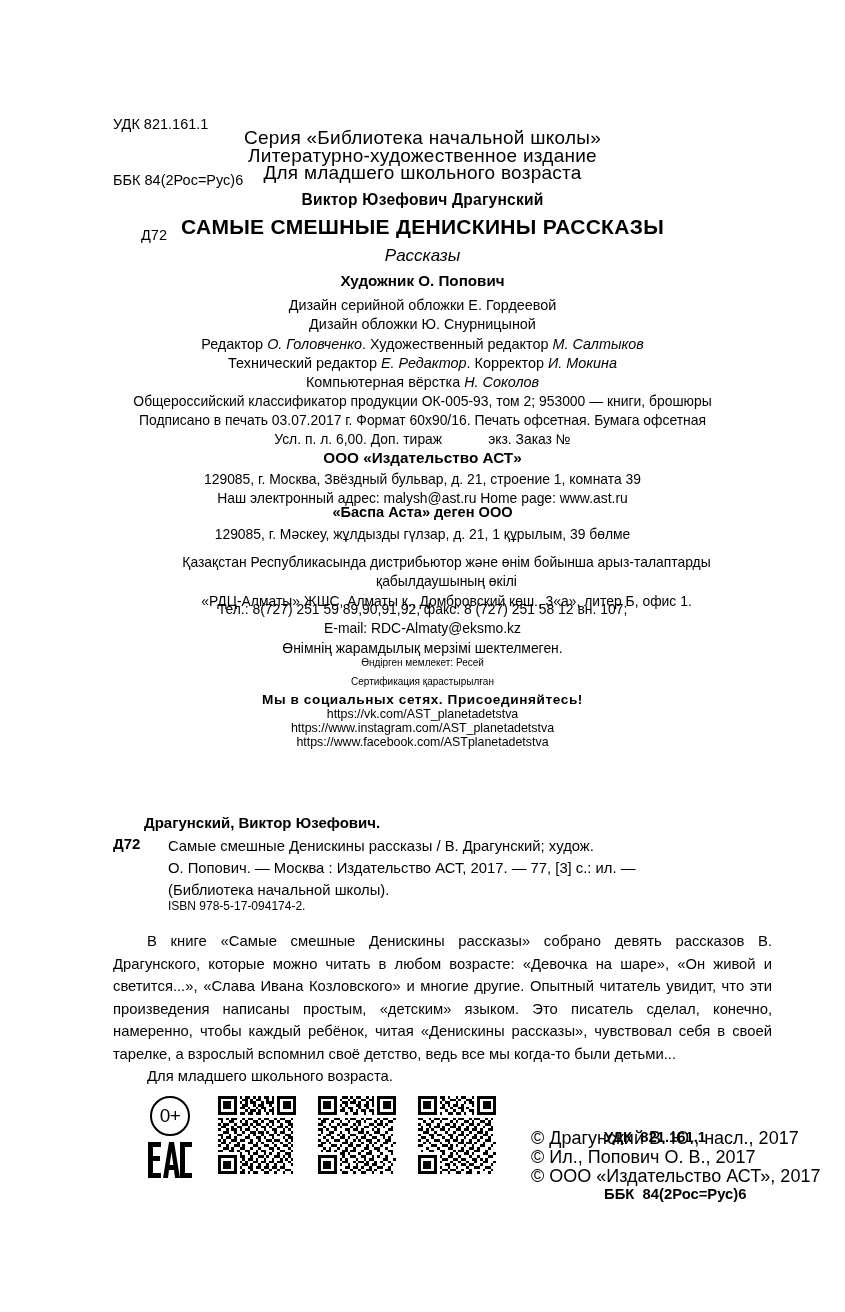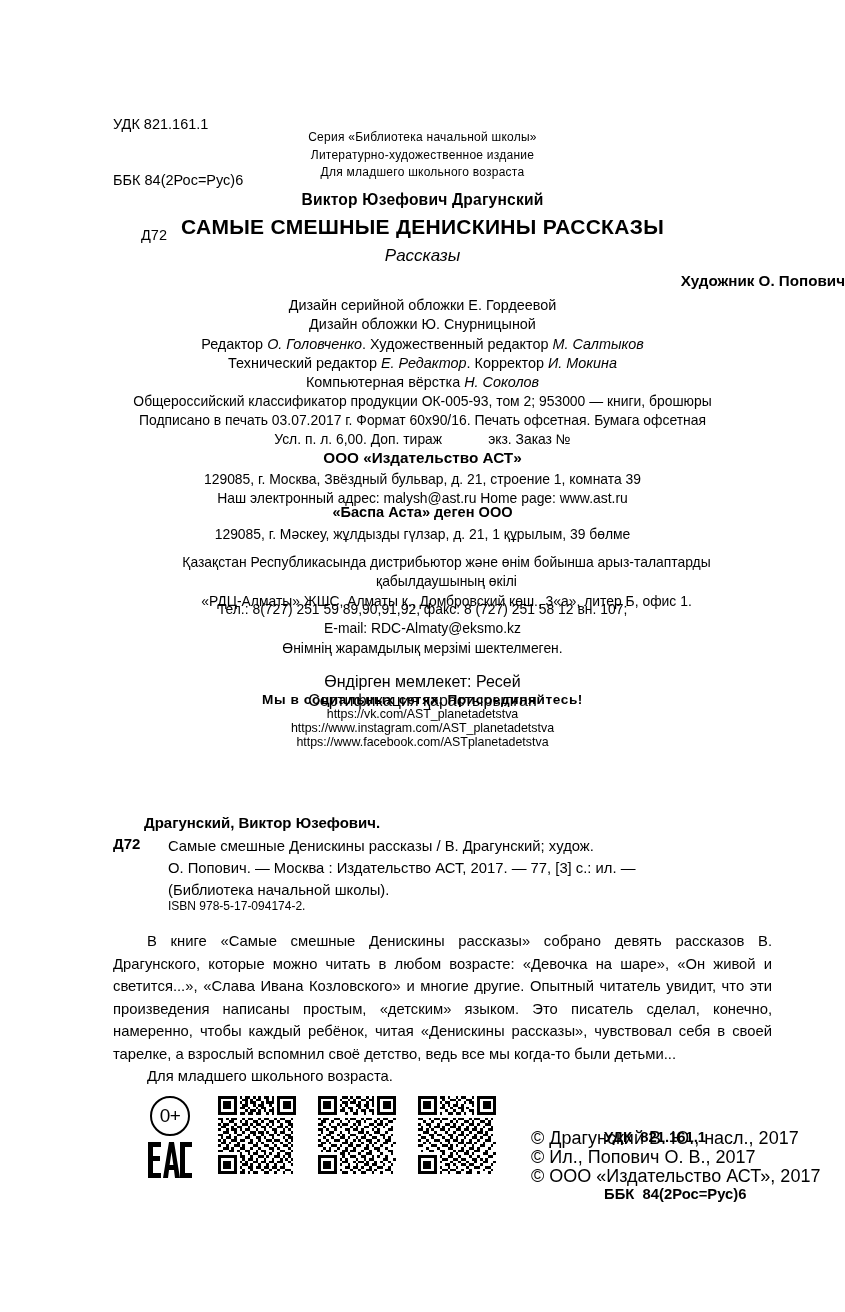--- a/index.html
+++ b/index.html
@@ -37,21 +37,21 @@
   
   .center-col {
     position: absolute;
     left: 0;
     right: 0;
     text-align: center;
   }
 
   .series-lines {
     top: 129px;
-    font-size: 12px;
+    font-size: 19px;
     line-height: 17.6px;
     letter-spacing: 0.25px;
   }
   .series-lines div { white-space: nowrap; }
 
   .author-name {
     top: 191px;
     font-size: 15.6px;
     font-weight: bold;
     letter-spacing: 0.2px;
@@ -67,21 +67,20 @@
   .book-subtitle {
     top: 246px;
     font-size: 17px;
     font-style: italic;
   }
 
   .artist-line {
     top: 272px;
     font-size: 15.2px;
     font-weight: bold;
-    text-align: right;
   }
 
   
   .credits {
     top: 296px;
     font-size: 14.4px;
     line-height: 19.3px;
   }
   .credits div { white-space: nowrap; }
   .credits i { font-style: italic; }
@@ -130,22 +129,22 @@
   .kaz-distrib div { white-space: nowrap; }
 
   .kaz-contact {
     top: 600px;
     font-size: 13.9px;
     line-height: 19.3px;
   }
   .kaz-contact div { white-space: nowrap; }
 
   .kaz-cert {
-    top: 672px;
-    font-size: 16px;
+    top: 653px;
+    font-size: 10px;
     line-height: 19.3px;
   }
   .kaz-cert div { white-space: nowrap; }
 
   
   .social-head {
     top: 692px;
     font-size: 13.6px;
     font-weight: bold;
     letter-spacing: 0.6px;

